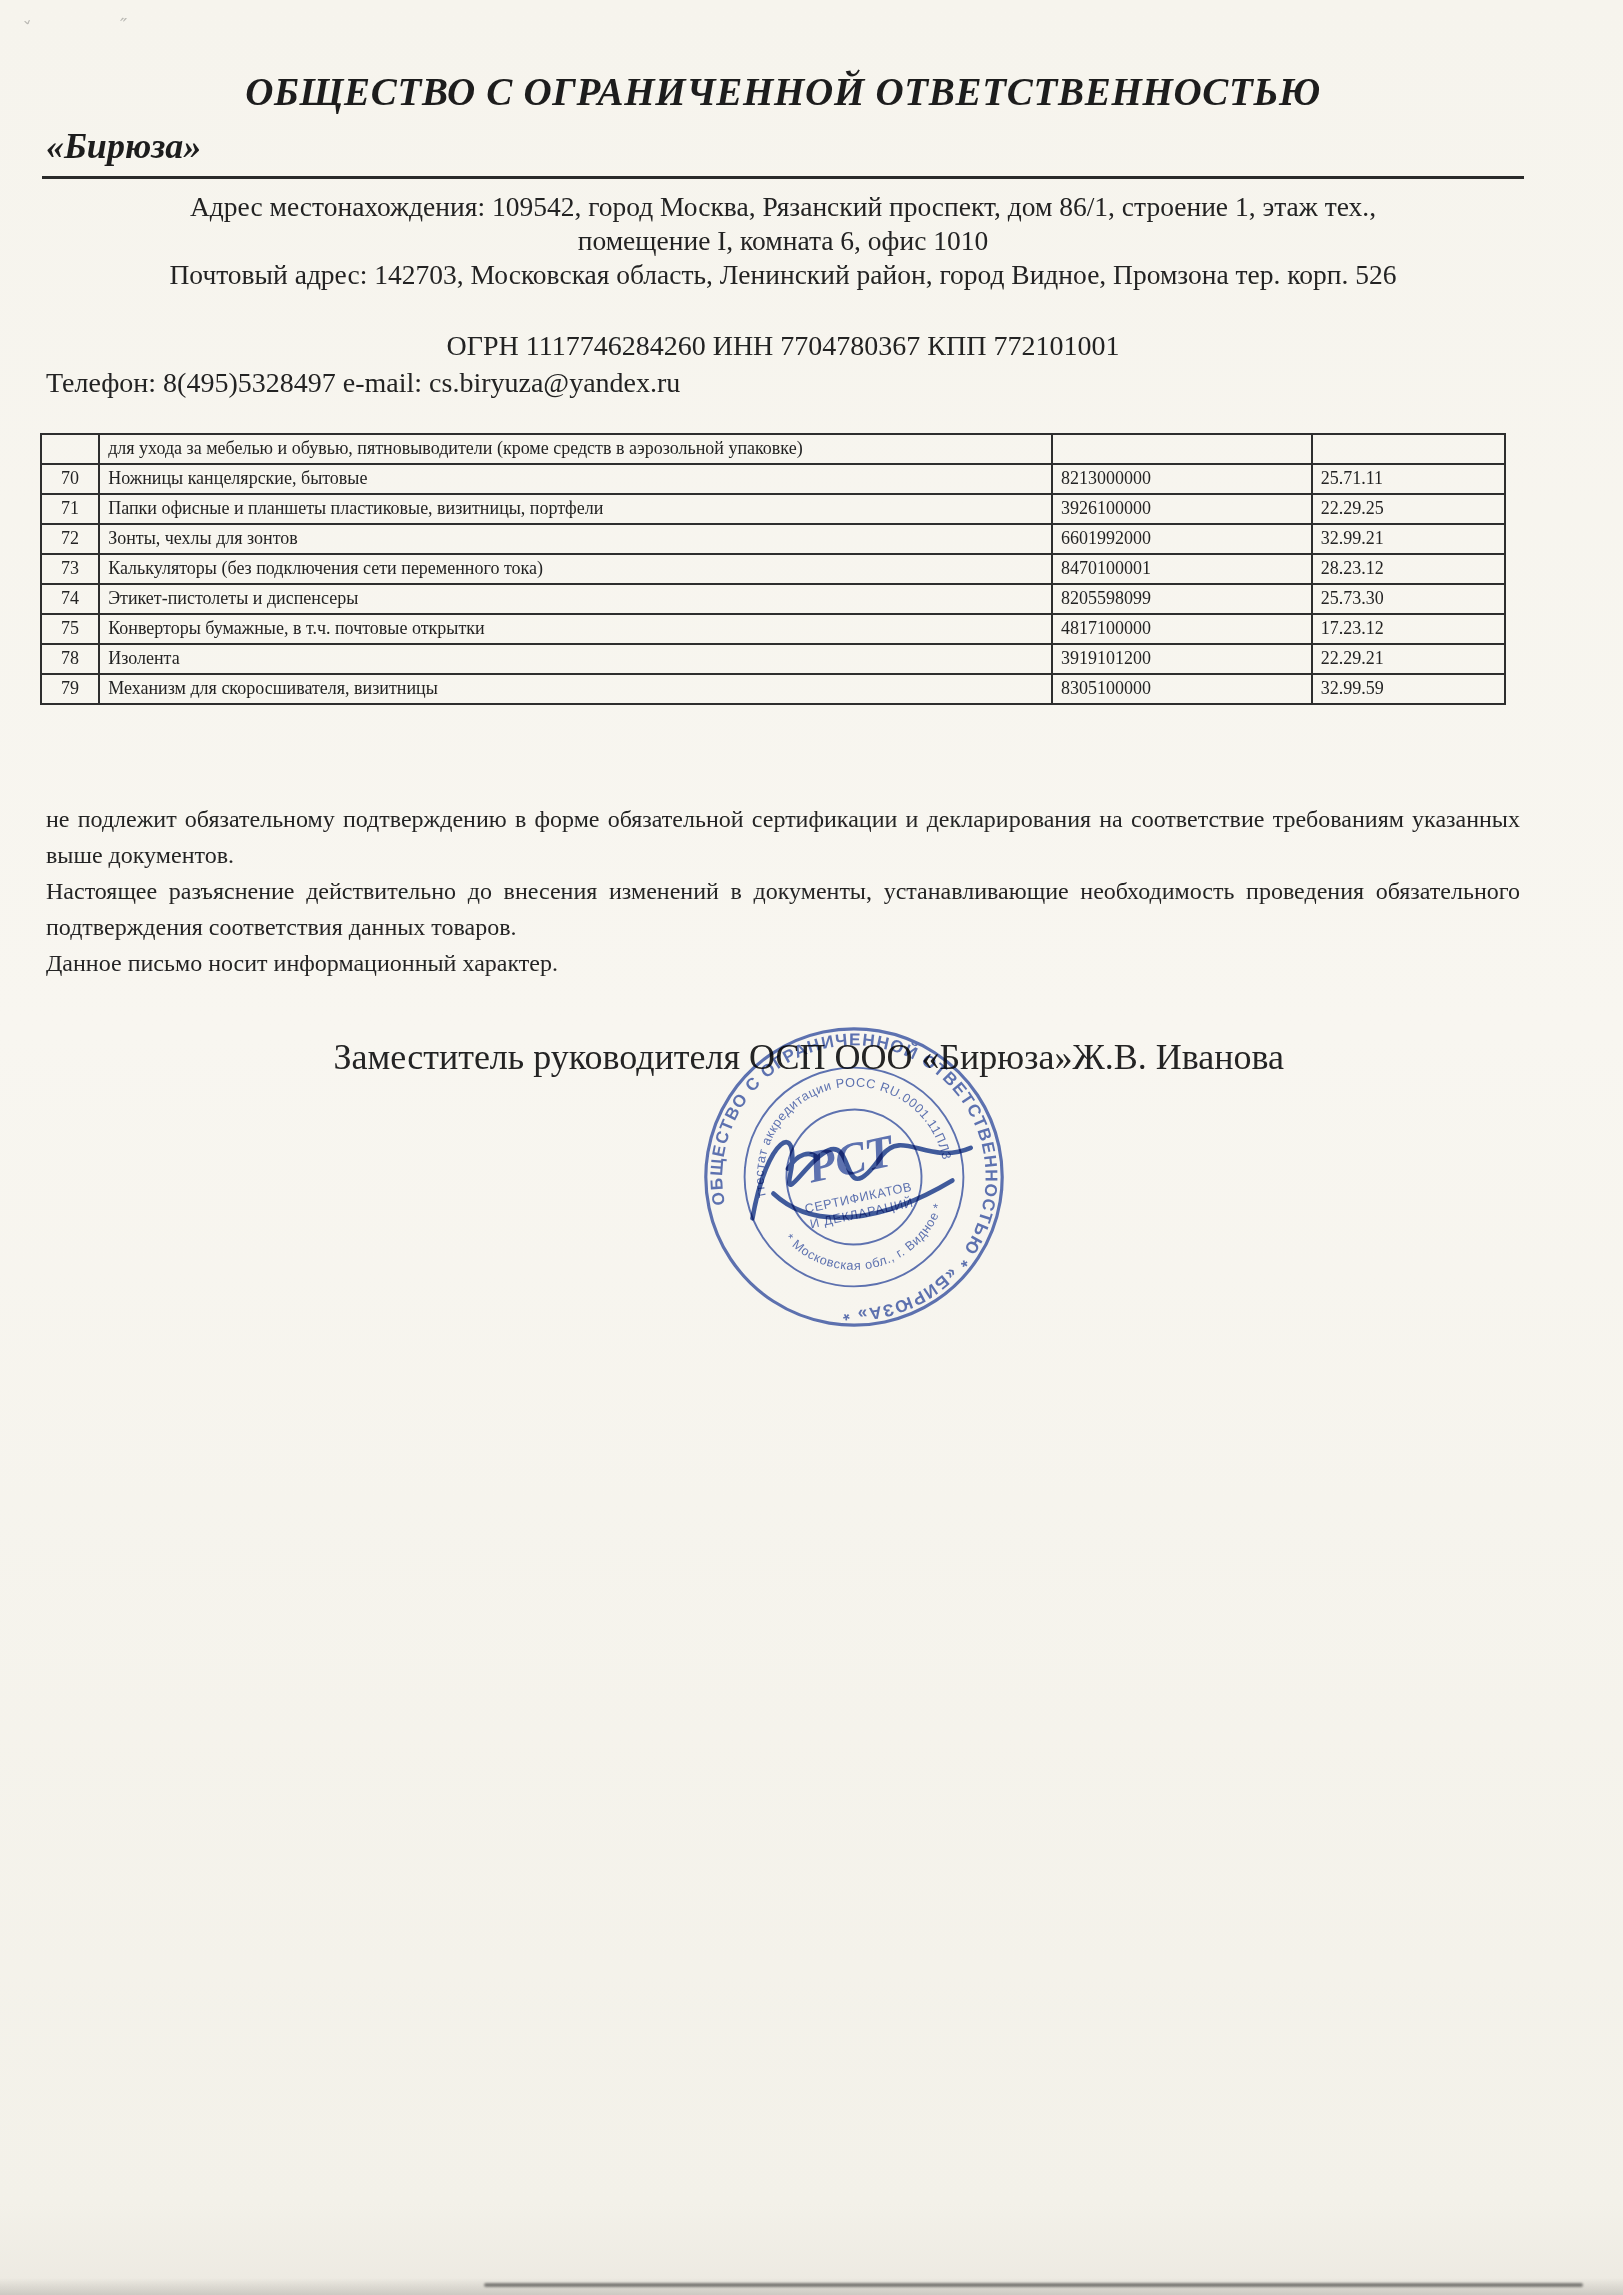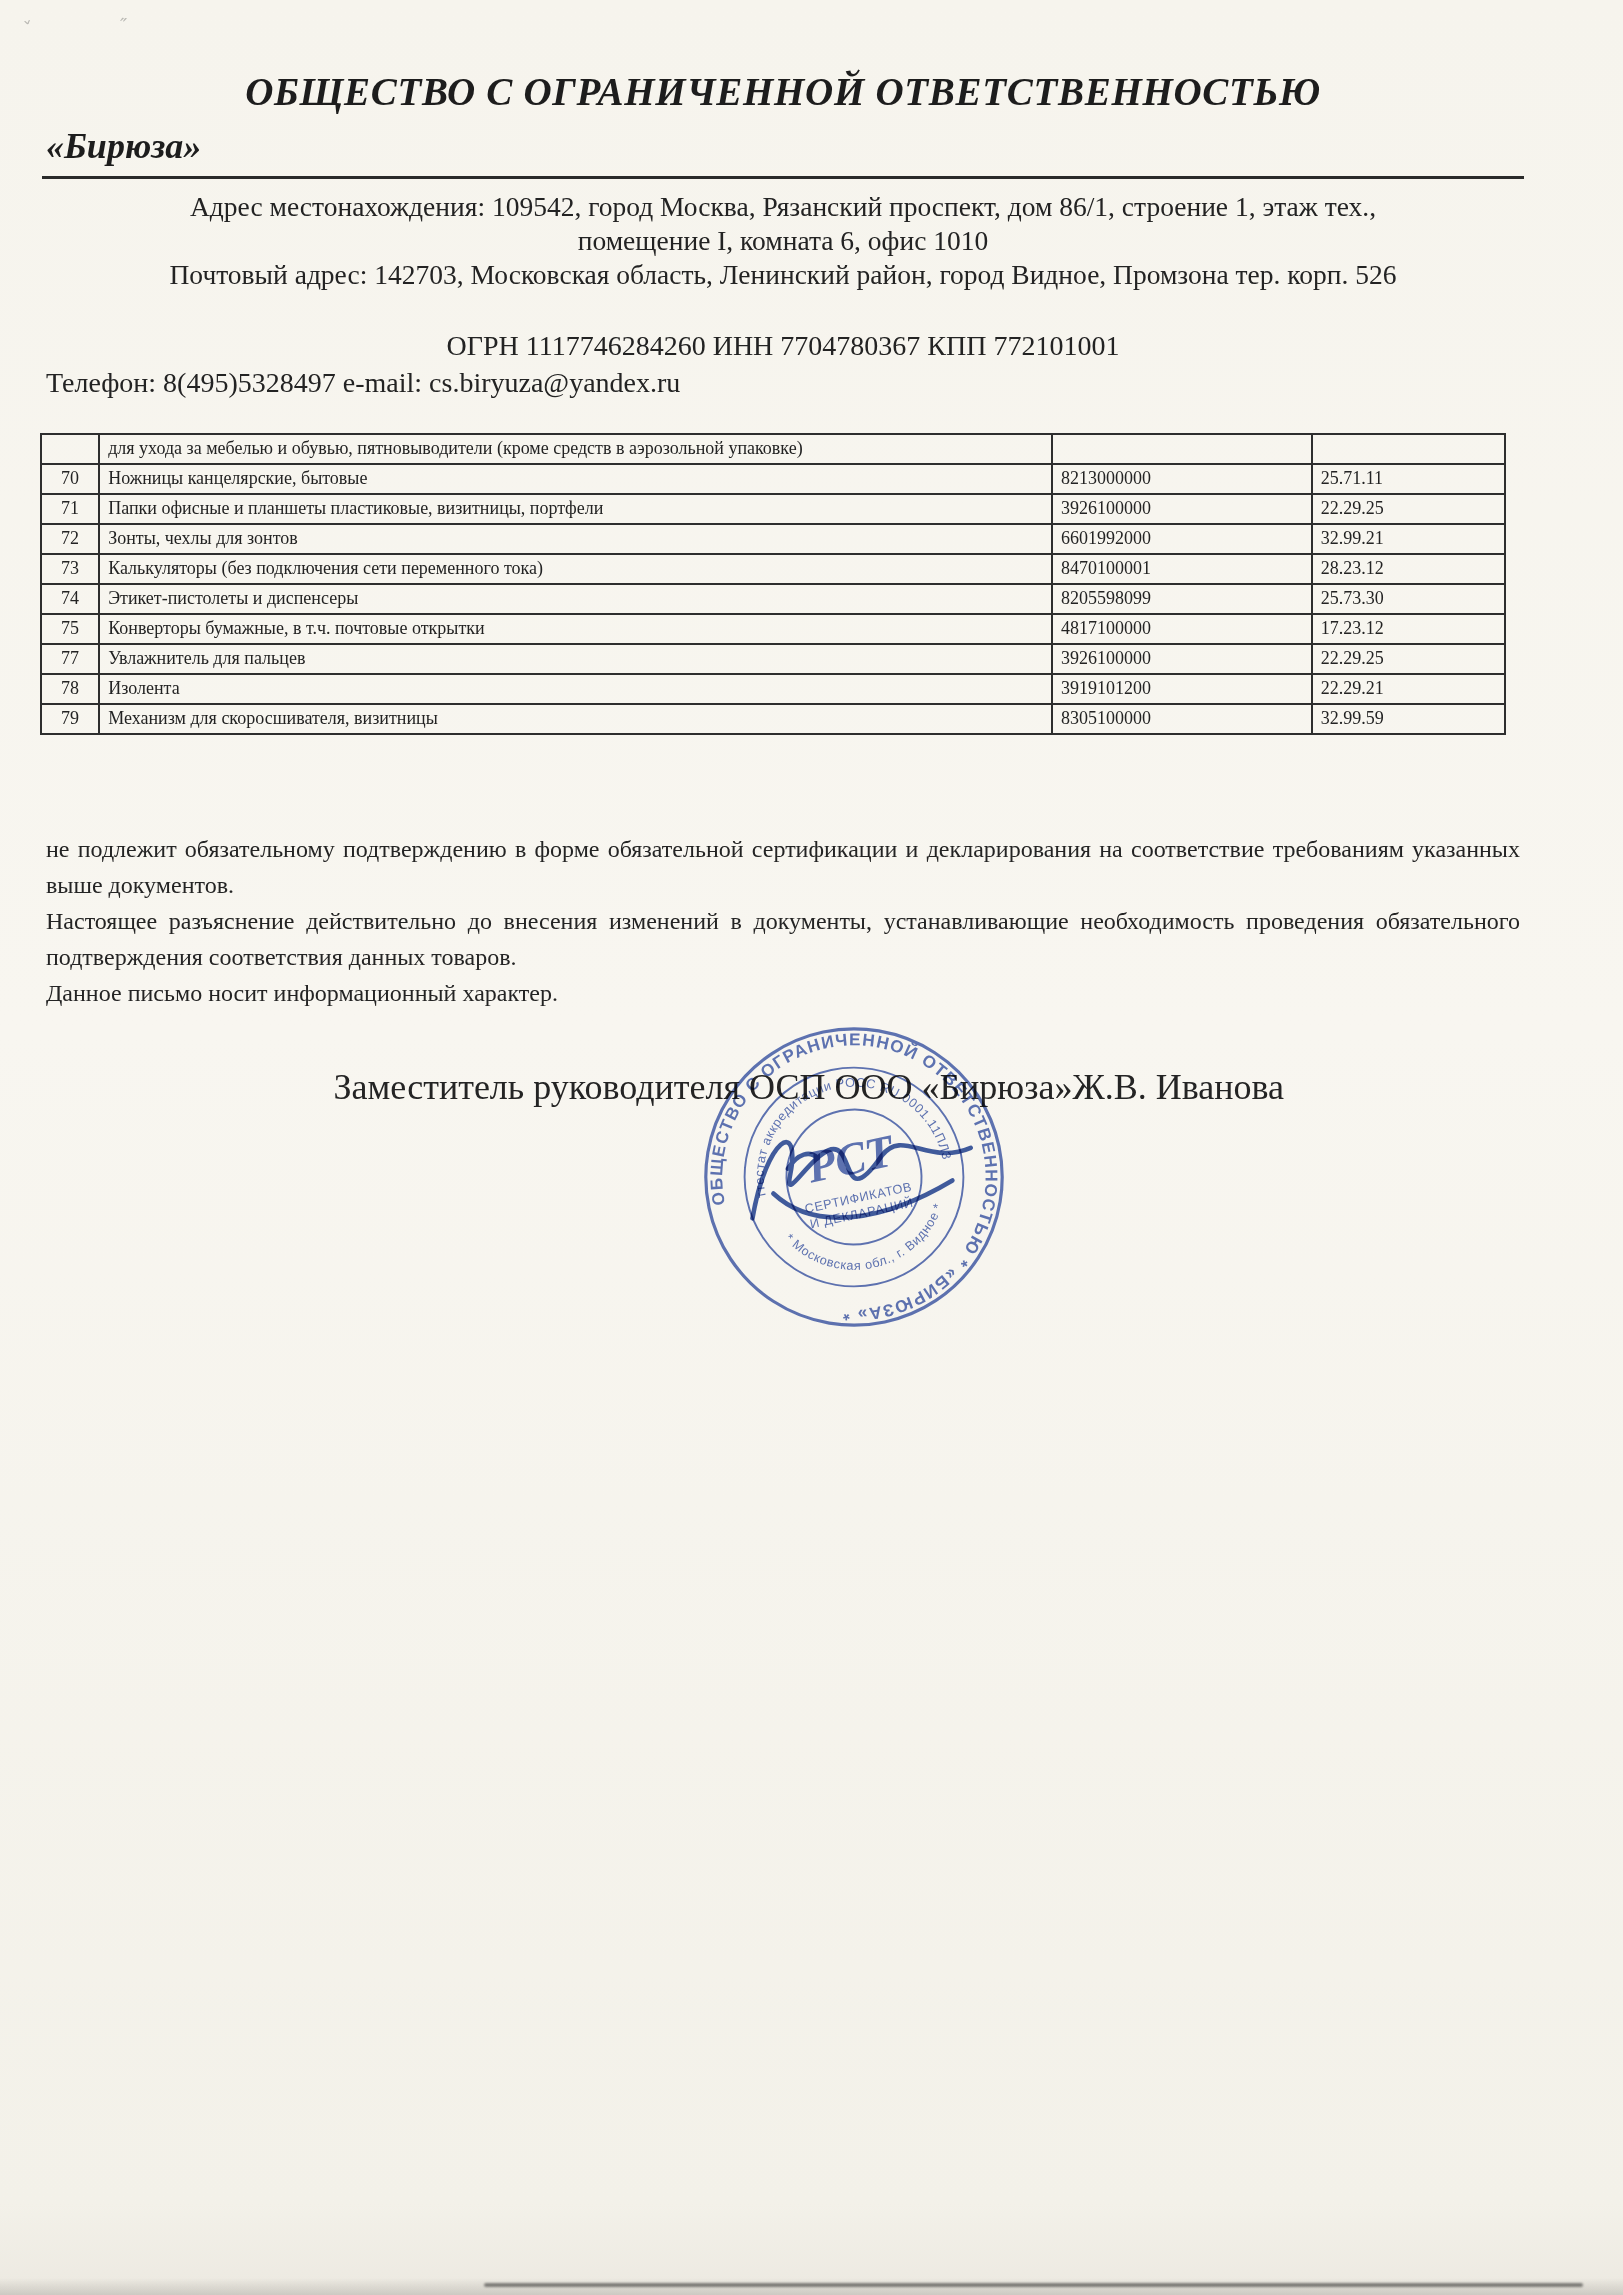--- a/index.html
+++ b/index.html
@@ -140,26 +140,20 @@
           <td class="c-num">74</td>
           <td class="c-name">Этикет-пистолеты и диспенсеры</td>
           <td class="c-code">8205598099</td>
           <td class="c-okpd">25.73.30</td>
         </tr>
         <tr>
           <td class="c-num">75</td>
           <td class="c-name">Конверторы бумажные, в т.ч. почтовые открытки</td>
           <td class="c-code">4817100000</td>
           <td class="c-okpd">17.23.12</td>
-        </tr>
-        <tr>
-          <td class="c-num">77</td>
-          <td class="c-name">Увлажнитель для пальцев</td>
-          <td class="c-code">3926100000</td>
-          <td class="c-okpd">22.29.25</td>
         </tr>
         <tr>
           <td class="c-num">78</td>
           <td class="c-name">Изолента</td>
           <td class="c-code">3919101200</td>
           <td class="c-okpd">22.29.21</td>
         </tr>
         <tr>
           <td class="c-num">79</td>
           <td class="c-name">Механизм для скоросшивателя, визитницы</td>

